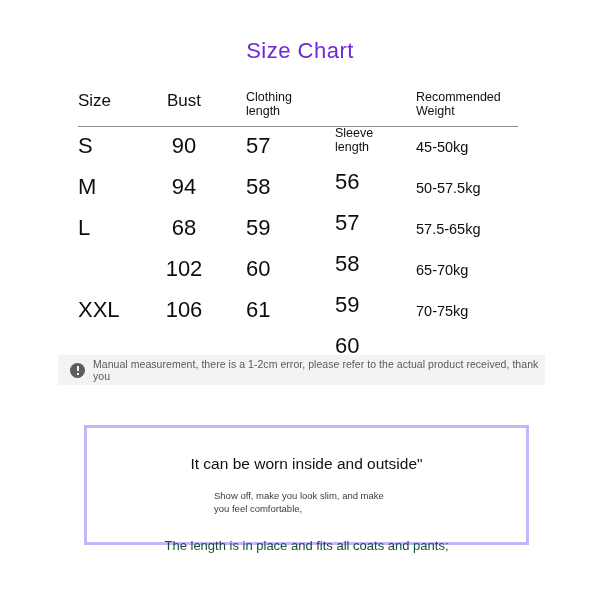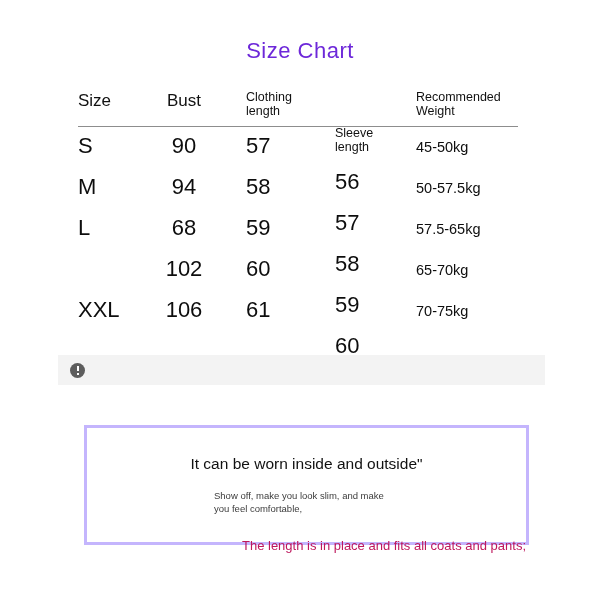--- a/index.html
+++ b/index.html
@@ -158,23 +158,23 @@
     font-size: 9.5px;
     line-height: 1.35;
     color: #3c3c3c;
     white-space: pre-line;
   }
   #info-line-3 {
     position: absolute;
     left: 0;
     top: 110px;
     width: 100%;
-    text-align: right;
+    text-align: center;
     font-size: 13px;
-    color: #be185d;
+    color: #14532d;
   }
 </style>
 </head>
 <body>
 
 <div id="chart-title">Size Chart</div>
 
 <div id="size-table">
 
   <div class="trow" id="header-row">
@@ -226,20 +226,21 @@
     <div class="cell col-sleeve">60</div>
     <div class="cell col-weight">70-75kg</div>
   </div>
 
 </div>
 
 <div id="header-rule"></div>
 
 <div id="notice-bar">
   <div id="notice-icon"></div>
+  <div id="notice-text">Manual measurement, there is a 1-2cm error, please refer to the actual product received, thank you</div>
 </div>
 
 <div id="info-box">
   <div id="info-line-1">It can be worn inside and outside"</div>
   <div id="info-line-2">Show off, make you look slim, and make
 you feel comfortable,</div>
   <div id="info-line-3">The length is in place and fits all coats and pants;</div>
 </div>
 
 </body></html>

